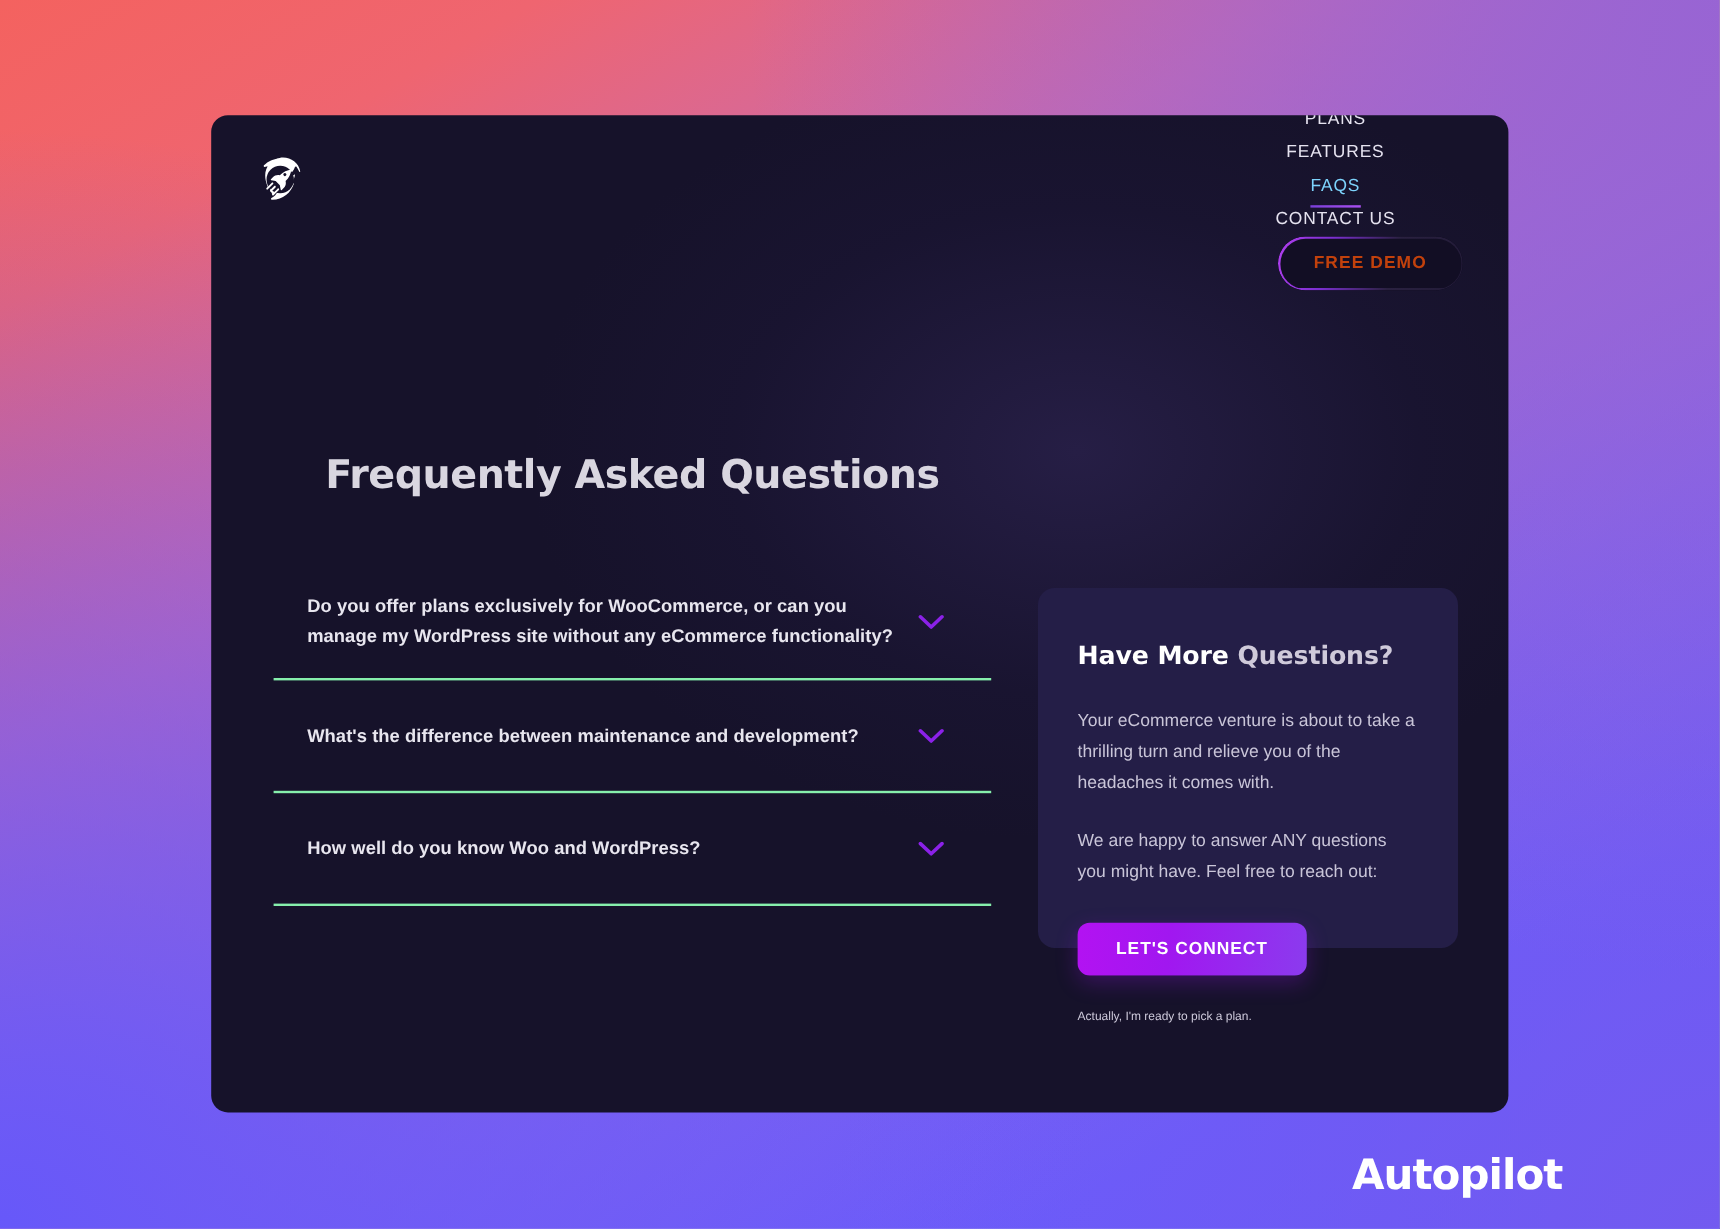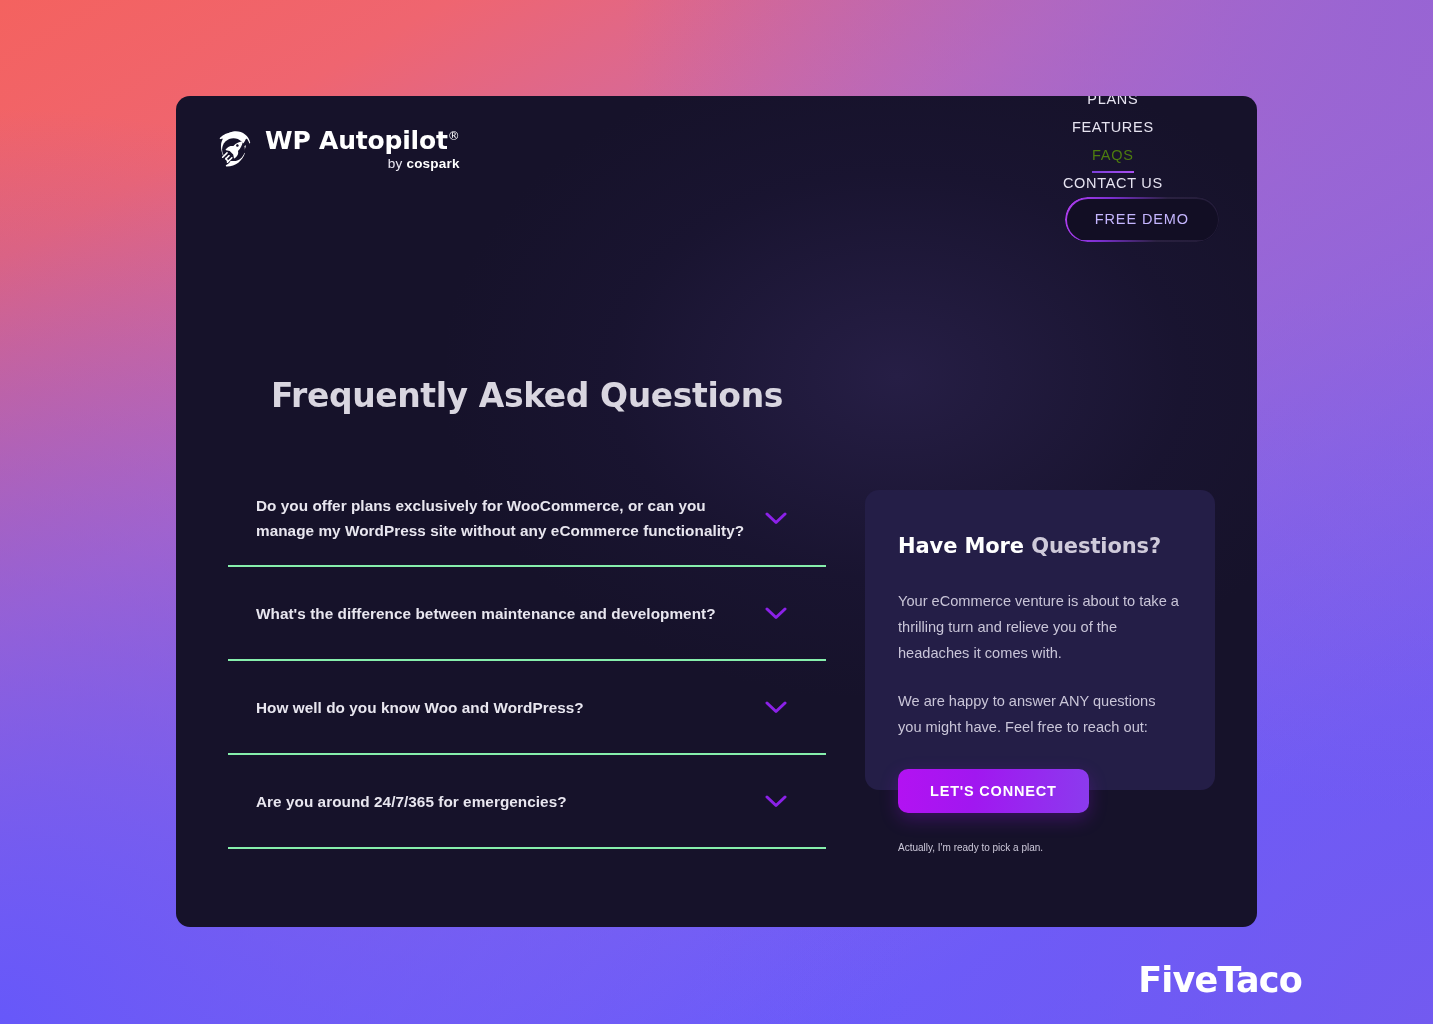--- a/index.html
+++ b/index.html
@@ -124,42 +124,42 @@
     letter-spacing: 0.7px;
     color: #e6e3f0;
     padding: 6px 0;
     margin-right: 36px;
     text-decoration: none;
     white-space: nowrap;
     position: relative;
     cursor: pointer;
   }
 
-  .nav-link.active { color: #4d7c0f; }
+  .nav-link.active { color: #7dd3fc; }
   .nav-link.active::after {
     content: "";
     position: absolute;
     left: 0; right: 0;
     bottom: -4px;
     height: 2px;
     background: linear-gradient(90deg, #7a3fd8, #a94ff0);
   }
 
   .demo-btn {
     margin-left: 22px;
     height: 45px;
     padding: 0 30px;
     display: flex;
     align-items: center;
     justify-content: center;
     border-radius: 999px;
     background: #120e24;
-    color: #c4b5fd;
+    color: #c2410c;
     font-size: 14.5px;
-    font-weight: normal;
+    font-weight: bold;
     letter-spacing: 0.9px;
     white-space: nowrap;
     cursor: pointer;
     position: relative;
   }
   .demo-btn::before {
     content: "";
     position: absolute;
     inset: 0;
     border-radius: 999px;
@@ -309,24 +309,20 @@
     <div class="brand">
       <svg class="brand-mark" viewBox="0 0 40 40">
         <path fill="#ffffff" d="M20 2.2c-5.1 0-9.7 2.1-13 5.5-.6.6-.1 1.6.7 1.4 2.6-.6 5.4-.2 7.7 1.2.5.3 1.1-.3.8-.8-.9-1.5-2.3-2.6-3.9-3.2 2.3-1.1 4.9-1.6 7.7-1.3.7.1 1-.8.4-1.2-.1-.1-.3-.2-.4-.2.7-.2 1.4-.3 2-.4z"></path>
         <path fill="#ffffff" d="M34.2 9.1c-.4-.6-1.3-.5-1.5.2-.8 2.6-2.6 4.8-5 6.1-.5.3-.3 1.1.3 1.1 1.8.1 3.5-.4 4.9-1.3-.3 2.6-1.3 5-2.9 7-.4.6.2 1.3.9 1 .4-.2.7-.3 1.1-.5-2.3 8.1-9.7 14-18.5 13.8-.8 0-1-1-.3-1.4 2.4-1.2 4.3-3.3 5.2-5.9.2-.6-.5-1.1-1-.7-1.4 1.1-2.3 2.6-2.7 4.3-1.6-2-2.7-4.5-3-7.2-.1-.8-1.1-.9-1.4-.2-.1.2-.1.3-.2.5C8.4 21.4 8 18.8 8 16.1 8 8.9 13.1 2.9 20 1.6c7.9-1.5 15.7 3.3 17.2 11.2.1.5-.5.8-.8.4-.7-1.5-1.4-2.9-2.2-4.1z"></path>
         <g fill="#16122a">
           <circle cx="20.5" cy="19.6" r="11.4"></circle>
         </g>
         <path fill="#ffffff" d="M28.8 10.2c.6-.1 1.1.4 1 1-.4 3.6-2 6.9-4.6 9.5l-.2.2c.1.5.2 1 .2 1.5 0 1.6-.6 3.1-1.8 4.3l-1.6 1.6c-.3.3-.8.1-.9-.3l-.7-3.6-3.5-3.5-3.6-.7c-.4-.1-.6-.6-.3-.9l1.6-1.6c1.2-1.2 2.7-1.8 4.3-1.8.5 0 1 .1 1.5.2l.2-.2c2.6-2.6 5.9-4.2 9.5-4.6l-1.1-1.1zM24.4 14.2c-.7 0-1.3.6-1.3 1.3s.6 1.3 1.3 1.3 1.3-.6 1.3-1.3-.6-1.3-1.3-1.3z"></path>
         <path fill="#ffffff" d="M16.6 25.1c.3.3.3.8 0 1.1l-3.3 3.3c-.3.3-.8.3-1.1 0-.3-.3-.3-.8 0-1.1l3.3-3.3c.3-.3.8-.3 1.1 0zM14.6 22.3c.3.3.3.8 0 1.1l-4.4 4.4c-.3.3-.8.3-1.1 0-.3-.3-.3-.8 0-1.1l4.4-4.4c.3-.3.8-.3 1.1 0zM19.4 27.2c.3.3.3.8 0 1.1l-4.4 4.4c-.3.3-.8.3-1.1 0-.3-.3-.3-.8 0-1.1l4.4-4.4c.3-.3.8-.3 1.1 0z"></path>
       </svg>
-      <div class="brand-text">
-        <div class="brand-title"><span>WP Autopilot</span><span class="brand-reg">®</span></div>
-        <div class="brand-sub"><span>by </span><b>co</b><b>spark</b></div>
-      </div>
     </div>
 
     <nav class="nav">
       <a class="nav-link">HOME</a>
       <a class="nav-link">PLANS</a>
       <a class="nav-link">FEATURES</a>
       <a class="nav-link active">FAQS</a>
       <a class="nav-link">CONTACT US</a>
       <div class="demo-btn">FREE DEMO</div>
     </nav>
@@ -357,34 +353,26 @@
 
       <div class="faq-item">
         <div class="faq-q">How well do you know Woo and WordPress?</div>
         <span class="chevron">
           <svg width="22" height="13" viewBox="0 0 22 13">
               <path d="M2 2 L11 10.5 L20 2" fill="none" stroke="#8b21e8" stroke-width="3" stroke-linecap="round" stroke-linejoin="round"></path>
             </svg>
         </span>
       </div>
 
-      <div class="faq-item">
-        <div class="faq-q">Are you around 24/7/365 for emergencies?</div>
-        <span class="chevron">
-          <svg width="22" height="13" viewBox="0 0 22 13">
-              <path d="M2 2 L11 10.5 L20 2" fill="none" stroke="#8b21e8" stroke-width="3" stroke-linecap="round" stroke-linejoin="round"></path>
-            </svg>
-        </span>
-      </div>
     </div>
 
     <div class="side-card">
       <div class="card-title"><span class="t1">Have More </span><span class="t2">Questions?</span></div>
       <p class="card-p">Your eCommerce venture is about to take a thrilling turn and relieve you of the headaches it comes with.</p>
       <p class="card-p">We are happy to answer ANY questions you might have. Feel free to reach out:</p>
       <div class="connect-btn">LET'S CONNECT</div>
       <a class="card-link">Actually, I'm ready to pick a plan.</a>
     </div>
 
   </div>
 </div>
 
-<div class="watermark">FiveTaco</div>
+<div class="watermark">Autopilot</div>
 
 </body></html>

